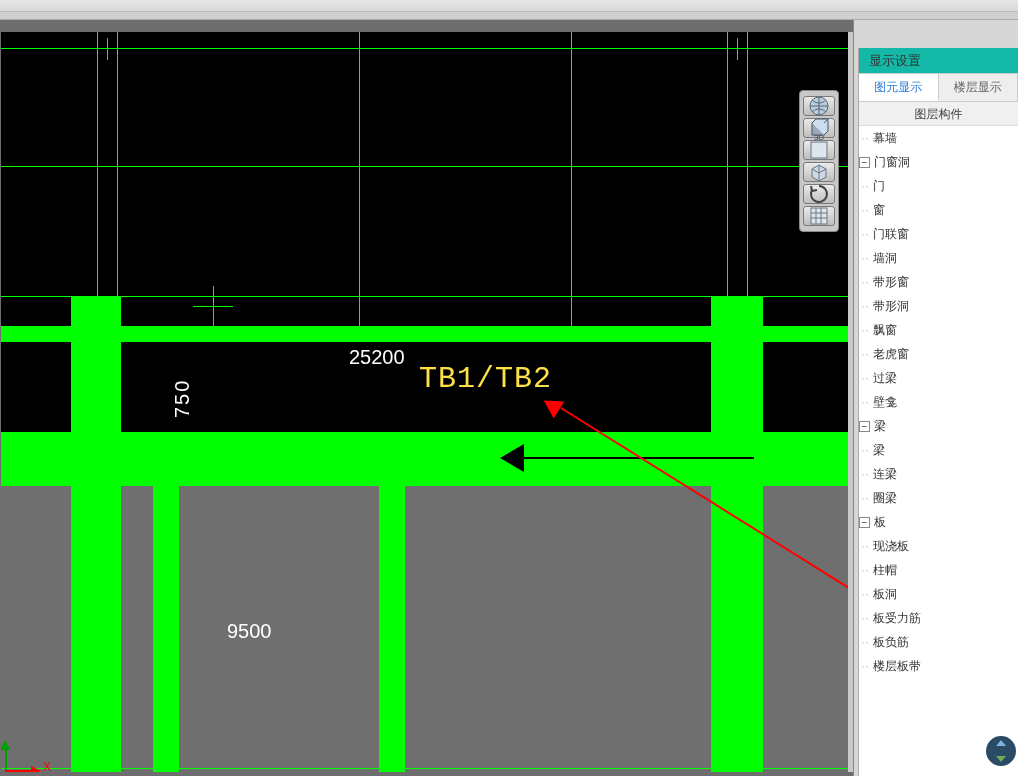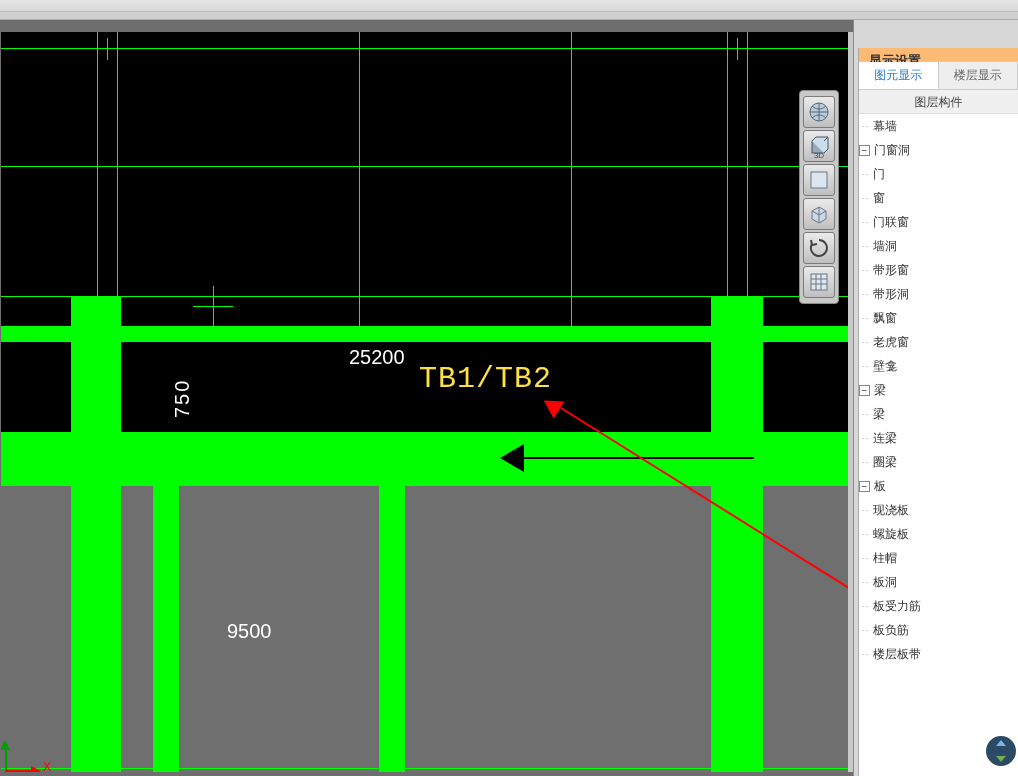--- a/index.html
+++ b/index.html
@@ -88,39 +88,39 @@
     border-bottom:10px solid #00a000;}
   .ucs-label { position:absolute; color:#ff0000; font-size:12px; font-family:Arial;}
 
   
   .viewbar {
     position:absolute; right:10px; top:58px; width:40px;
     background:#c8c8c8; border:1px solid #888; border-radius:4px;
     padding:3px 3px;
   }
   .viewbar .vbtn {
-    width:32px; height:32px; margin:2px auto;
+    width:32px; height:20px; margin:2px auto;
     background:linear-gradient(#eaeaea,#bfbfbf);
     border:1px solid #7a7a7a; border-radius:3px;
     display:flex; align-items:center; justify-content:center;
     font-size:9px; color:#333;
     cursor:pointer;
   }
   .vbtn svg { display:block; }
 
   
   .panel {
     position:absolute; right:0; top:48px; width:160px; height:728px;
     background:#f5f5f5; border-left:1px solid #aaa;
     display:flex; flex-direction:column;
   }
   .panel-title {
-    height:14px; line-height:26px; padding-left:10px;
-    background:#fdba74; border-bottom:1px solid #ccc;
-    font-size:13px; color:#333;font-weight:bold;
+    height:26px; line-height:26px; padding-left:10px;
+    background:#14b8a6; border-bottom:1px solid #ccc;
+    font-size:13px; color:#333;
   }
   .tabs { display:flex; height:28px; border-bottom:1px solid #ccc;}
   .tab {
     flex:1; text-align:center; line-height:26px; font-size:12px;
     background:#eeeeee; border-right:1px solid #ccc; cursor:pointer;
     color:#666;
   }
   .tab.active { background:#fff; color:#2b7fd6; border-bottom:1px solid #fff; }
   .tree-head {
     height:24px; line-height:24px; text-align:center; font-size:12px;
@@ -284,30 +284,30 @@
 
       <div class="node branch"><span class="toggle">−</span><span>门窗洞</span></div>
       <div class="node twig"><span class="dots">··</span><span>门</span></div>
       <div class="node twig"><span class="dots">··</span><span>窗</span></div>
       <div class="node twig"><span class="dots">··</span><span>门联窗</span></div>
       <div class="node twig"><span class="dots">··</span><span>墙洞</span></div>
       <div class="node twig"><span class="dots">··</span><span>带形窗</span></div>
       <div class="node twig"><span class="dots">··</span><span>带形洞</span></div>
       <div class="node twig"><span class="dots">··</span><span>飘窗</span></div>
       <div class="node twig"><span class="dots">··</span><span>老虎窗</span></div>
+      <div class="node twig"><span class="dots">··</span><span>过梁</span></div>
       <div class="node twig"><span class="dots">··</span><span>壁龛</span></div>
 
       <div class="node branch"><span class="toggle">−</span><span>梁</span></div>
       <div class="node twig"><span class="dots">··</span><span>梁</span></div>
       <div class="node twig"><span class="dots">··</span><span>连梁</span></div>
       <div class="node twig"><span class="dots">··</span><span>圈梁</span></div>
 
       <div class="node branch"><span class="toggle">−</span><span>板</span></div>
       <div class="node twig"><span class="dots">··</span><span>现浇板</span></div>
-      <div class="node twig"><span class="dots">··</span><span>螺旋板</span></div>
       <div class="node twig"><span class="dots">··</span><span>柱帽</span></div>
       <div class="node twig"><span class="dots">··</span><span>板洞</span></div>
       <div class="node twig"><span class="dots">··</span><span>板受力筋</span></div>
       <div class="node twig"><span class="dots">··</span><span>板负筋</span></div>
       <div class="node twig"><span class="dots">··</span><span>楼层板带</span></div>
     </div>
   </div>
 
   <div class="navball">
     <div class="up"></div>

